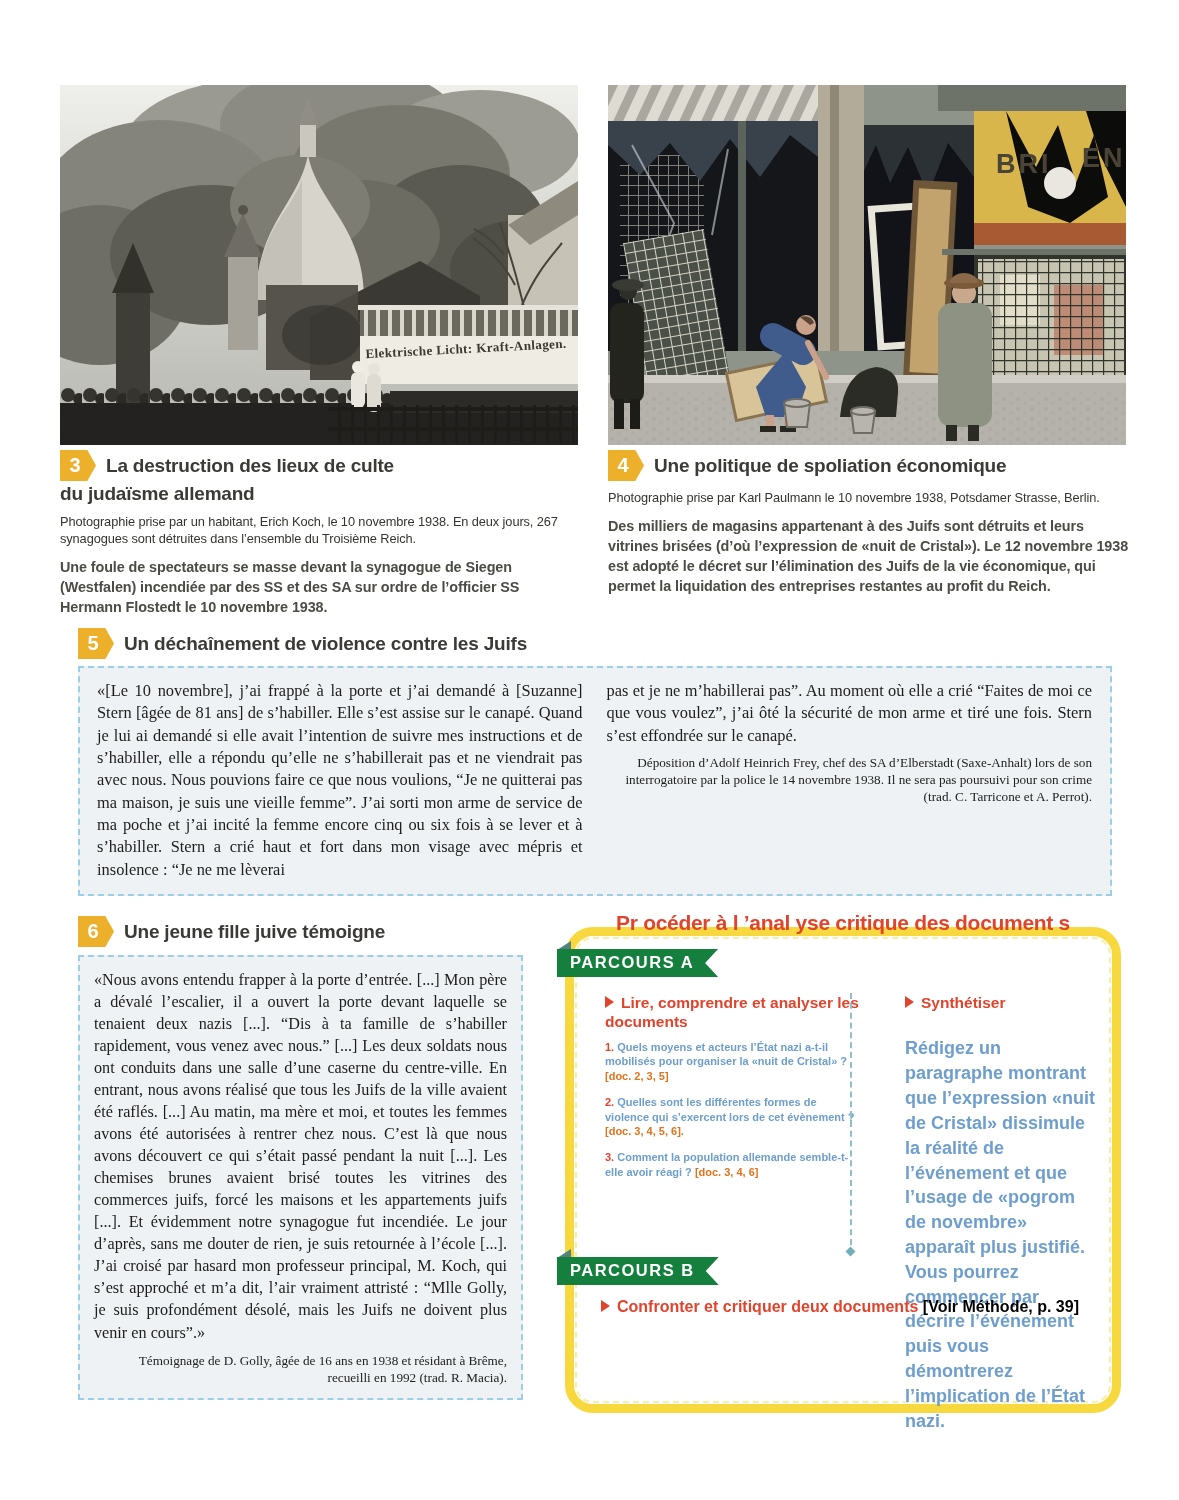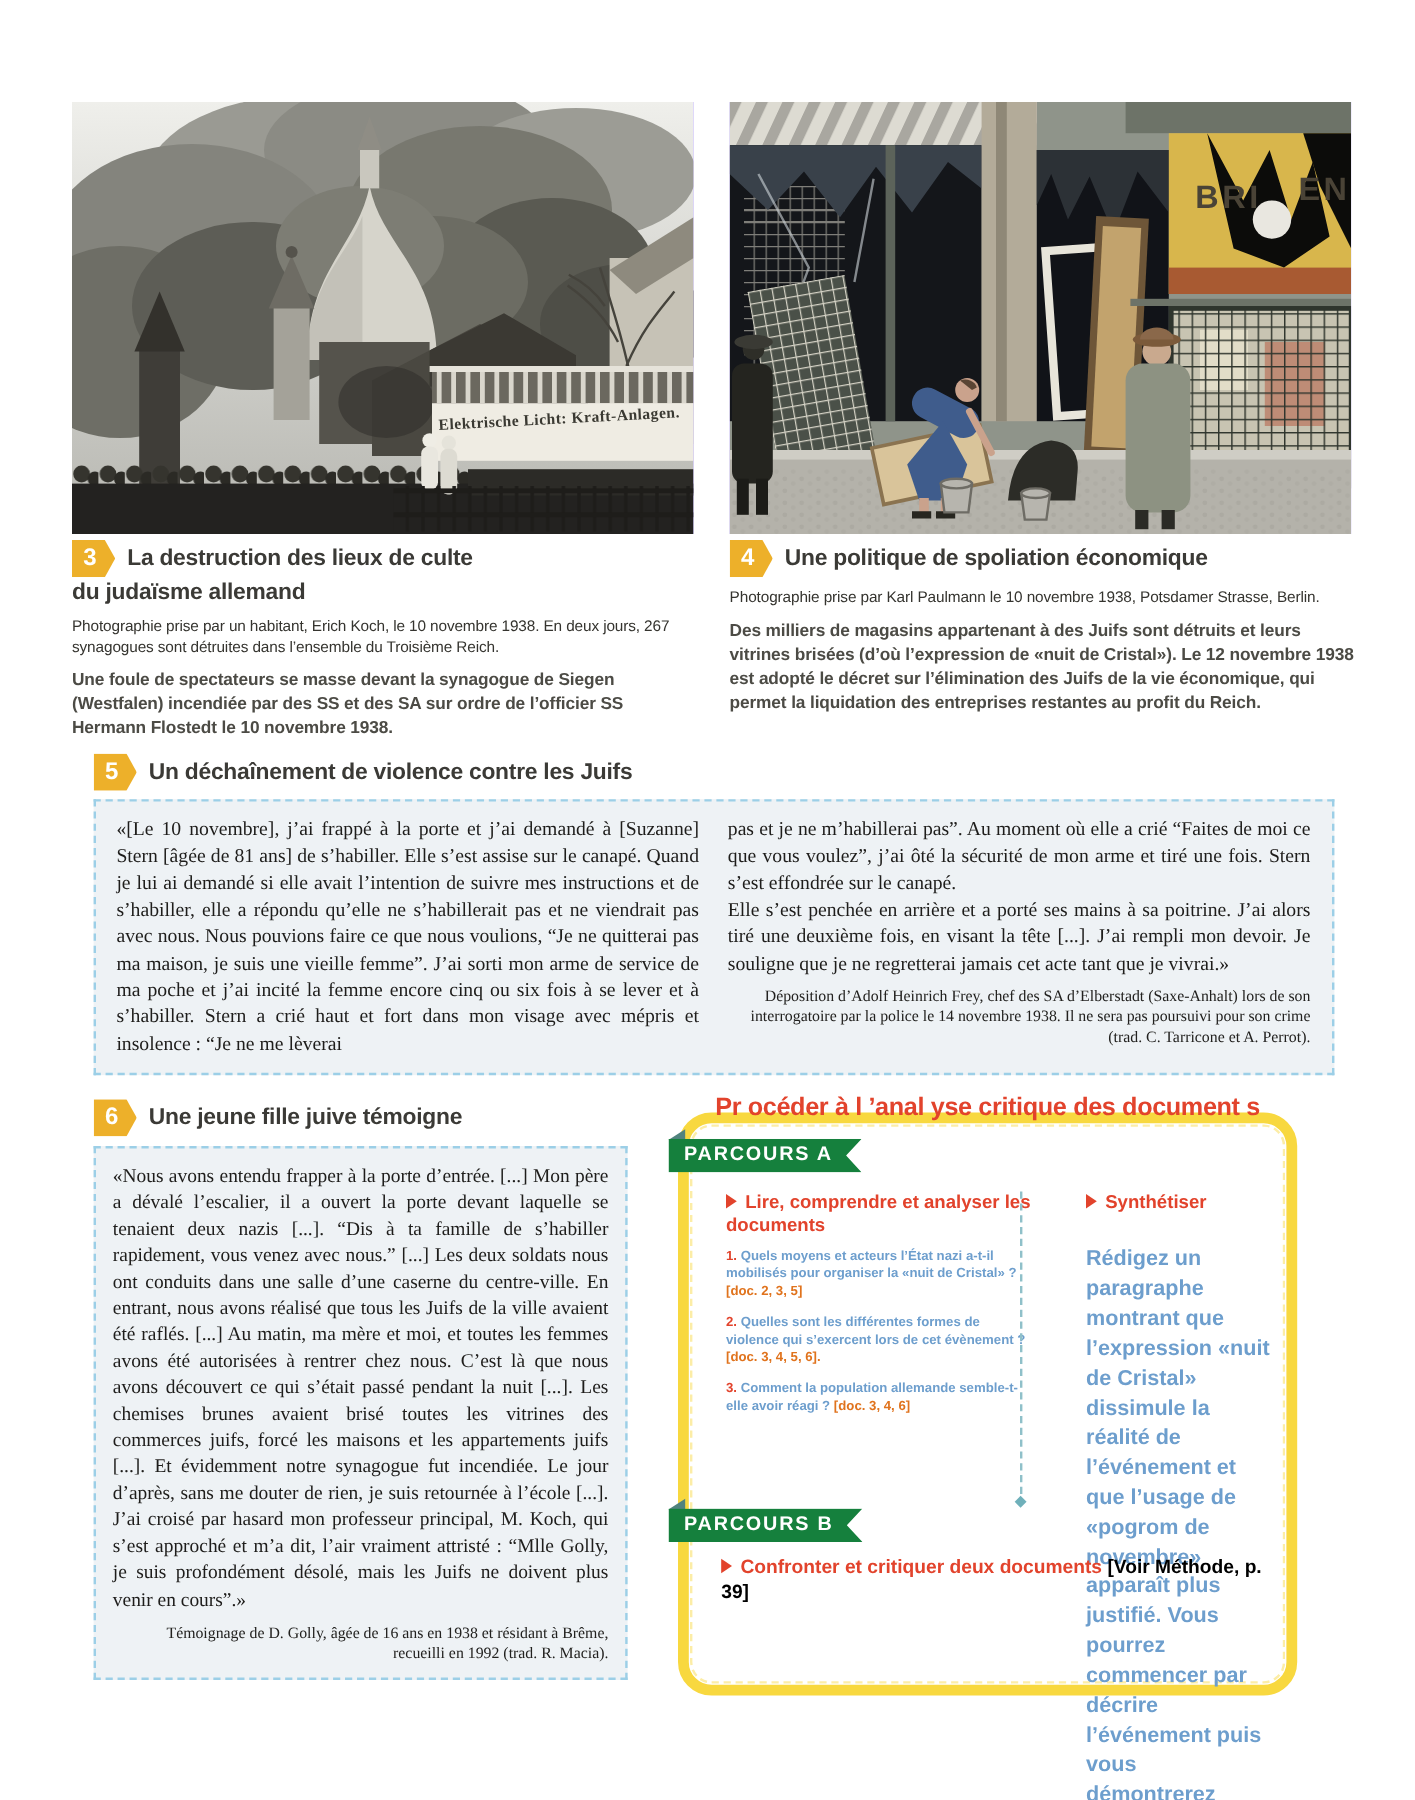--- a/index.html
+++ b/index.html
@@ -1,20 +1,20 @@
 <!DOCTYPE html>
 <html><head>
 <meta charset="utf-8">
 <style>
   html,body{margin:0;padding:0;background:#ffffff;}
   .page{position:relative;width:1179px;height:1500px;background:#fff;overflow:hidden;
         font-family:"Liberation Sans",sans-serif;color:#2e2d29;}
 
   
-  .photo{position:absolute;width:518px;height:360px;overflow:hidden;background:#c4b5fd;}
+  .photo{position:absolute;width:518px;height:360px;overflow:hidden;background:#f97316;}
   .photo svg{display:block;width:100%;height:100%;}
   #photo-left{left:60px;top:85px;}
   #photo-right{left:608px;top:85px;}
   .sign-text{position:absolute;left:296px;top:256px;width:220px;text-align:center;
      font-family:"Liberation Serif",serif;font-weight:bold;font-size:13px;color:#3a3932;
      transform:rotate(-3deg);letter-spacing:.4px;}
   .shop-sign-frag{position:absolute;font-weight:bold;font-size:27px;color:#4a4336;letter-spacing:3px;
      font-family:"Liberation Sans",sans-serif;}
   #shop-frag-1{left:388px;top:64px;}
   #shop-frag-2{left:474px;top:58px;}
@@ -40,21 +40,21 @@
   #doc5 .quote-box{margin-top:7px;display:flex;gap:24px;padding:12px 18px 13px 17px;}
   #doc5 .col{flex:1 1 0;}
   #doc5 .quote-source{margin-top:7px;}
 
   #doc6{left:78px;top:916px;width:445px;}
   #doc6 .quote-box{margin-top:8px;padding:12px 14px 12px 14px;}
   #doc6 .quote-text{font-size:16.2px;}
   #doc6 .quote-source{margin-top:8px;}
 
   
-  #activity{left:565px;top:905px;width:516px;height:508px;position:absolute;}
+  #activity{left:565px;top:905px;width:556px;height:508px;position:absolute;}
   .act-frame{position:absolute;left:0;right:0;top:22px;bottom:0;border:9px solid #f8d83f;
      border-radius:28px;background:#fff;box-sizing:border-box;}
   .act-frame:before{content:"";position:absolute;inset:1px;border:2px dashed #fcedA6;border-radius:18px;}
   .act-title{position:absolute;left:0;right:0;top:6px;text-align:center;font-weight:bold;
      font-size:21px;color:#e2432c;z-index:3;letter-spacing:-.3px;}
   .ribbon{position:absolute;left:-8px;z-index:3;background:#15803d;color:#fff;font-weight:bold;
      font-size:16.5px;letter-spacing:1.5px;padding:4px 24px 5px 13px;
      clip-path:polygon(0 0,100% 0,calc(100% - 13px) 50%,100% 100%,0 100%);}
   .ribbon-fold{position:absolute;left:-8px;width:0;height:0;z-index:2;
      border-right:14px solid #50837e;border-top:9px solid transparent;}
@@ -298,21 +298,20 @@
 
   <div class="doc-sec" id="doc5">
     <div class="doc-head-row">
       <div class="badge">5</div>
       <div class="doc-title">Un déchaînement de violence contre les Juifs</div>
     </div>
     <div class="quote-box">
       <div class="col serif quote-text">«[Le 10 novembre], j’ai frappé à la porte et j’ai demandé à [Suzanne] Stern [âgée de 81 ans] de s’habiller. Elle s’est assise sur le canapé. Quand je lui ai demandé si elle avait l’intention de suivre mes instructions et de s’habiller, elle a répondu qu’elle ne s’habillerait pas et ne viendrait pas avec nous. Nous pouvions faire ce que nous voulions, “Je ne quitterai pas ma maison, je suis une vieille femme”. J’ai sorti mon arme de service de ma poche et j’ai incité la femme encore cinq ou six fois à se lever et à s’habiller. Stern a crié haut et fort dans mon visage avec mépris et insolence : “Je ne me lèverai</div>
       <div class="col">
         <div class="serif quote-text">pas et je ne m’habillerai pas”. Au moment où elle a crié “Faites de moi ce que vous voulez”, j’ai ôté la sécurité de mon arme et tiré une fois. Stern s’est effondrée sur le canapé.</div>
-        <div class="serif quote-text">Elle s’est penchée en arrière et a porté ses mains à sa poitrine. J’ai alors tiré une deuxième fois, en visant la tête [...]. J’ai rempli mon devoir. Je souligne que je ne regretterai jamais cet acte tant que je vivrai.»</div>
         <div class="serif quote-source">Déposition d’Adolf Heinrich Frey, chef des SA d’Elberstadt (Saxe-Anhalt) lors de son interrogatoire par la police le 14 novembre 1938. Il ne sera pas poursuivi pour son crime (trad. C. Tarricone et A. Perrot).</div>
       </div>
     </div>
   </div>
 
   <div class="doc-sec" id="doc6">
     <div class="doc-head-row">
       <div class="badge">6</div>
       <div class="doc-title">Une jeune fille juive témoigne</div>
     </div>

